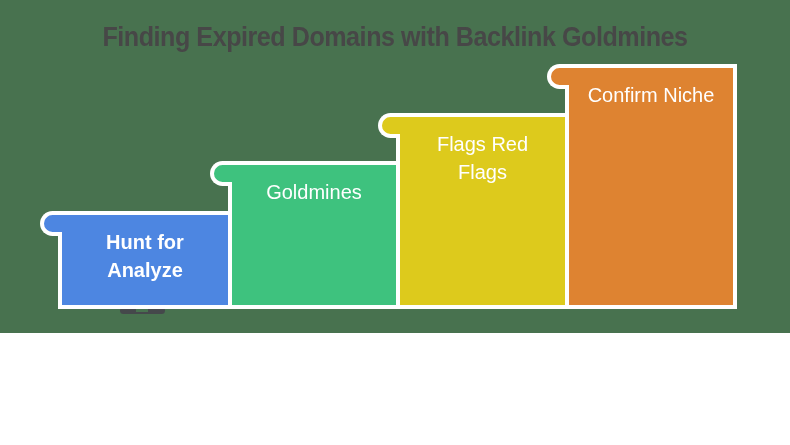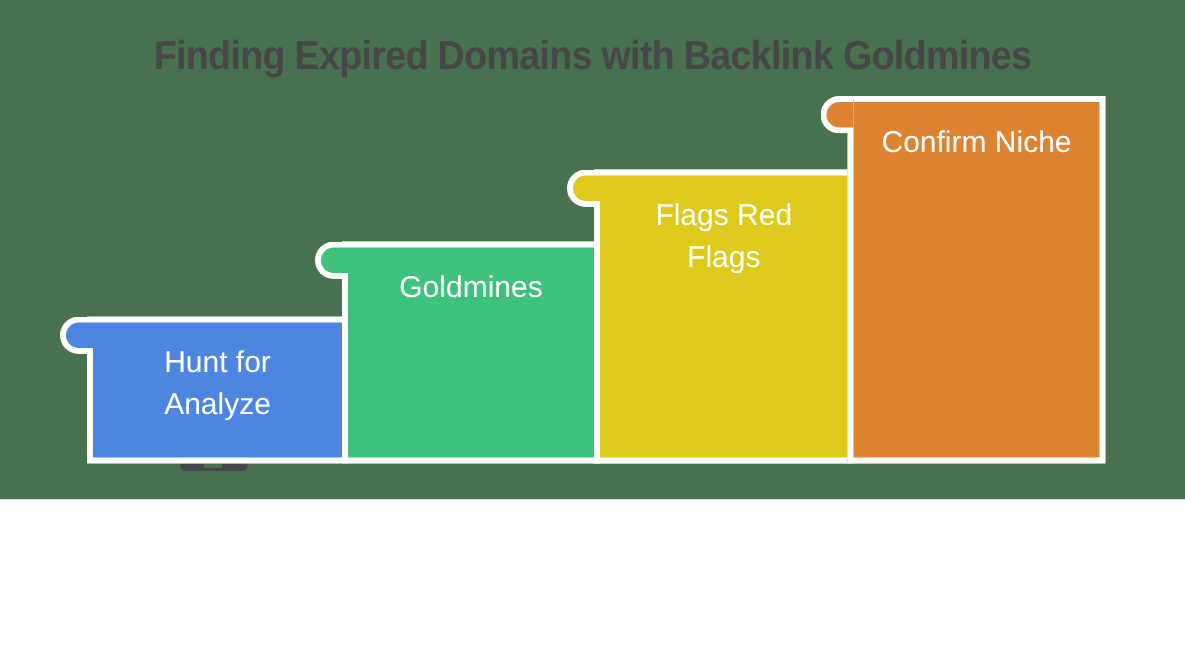--- a/index.html
+++ b/index.html
@@ -28,21 +28,21 @@
   .step::before{
     content:"";
     position:absolute;top:-4px;left:-22px;
     width:22px;height:25px;
     box-sizing:border-box;
     background:var(--c,#ccc);
     border:4px solid var(--border-color,#fff);
     border-right:none;
     border-radius:12.5px 0 0 12.5px;
   }
-  .step-1{left:58px;width:174px;height:98px;z-index:1;}
+  .step-1{left:58px;width:174px;height:98px;z-index:1;font-weight:bold;}
   .step-2{left:228px;width:172px;height:148px;z-index:2;}
   .step-3{left:396px;width:173px;height:196px;z-index:3;}
   .step-4{left:565px;width:172px;height:245px;z-index:4;}
   .step .label{
     padding-top:13px;
     text-align:center;
     color:var(--label-color,#fff);
     font-size:20px;line-height:28px;
   }
   .step .label span{display:block;}

